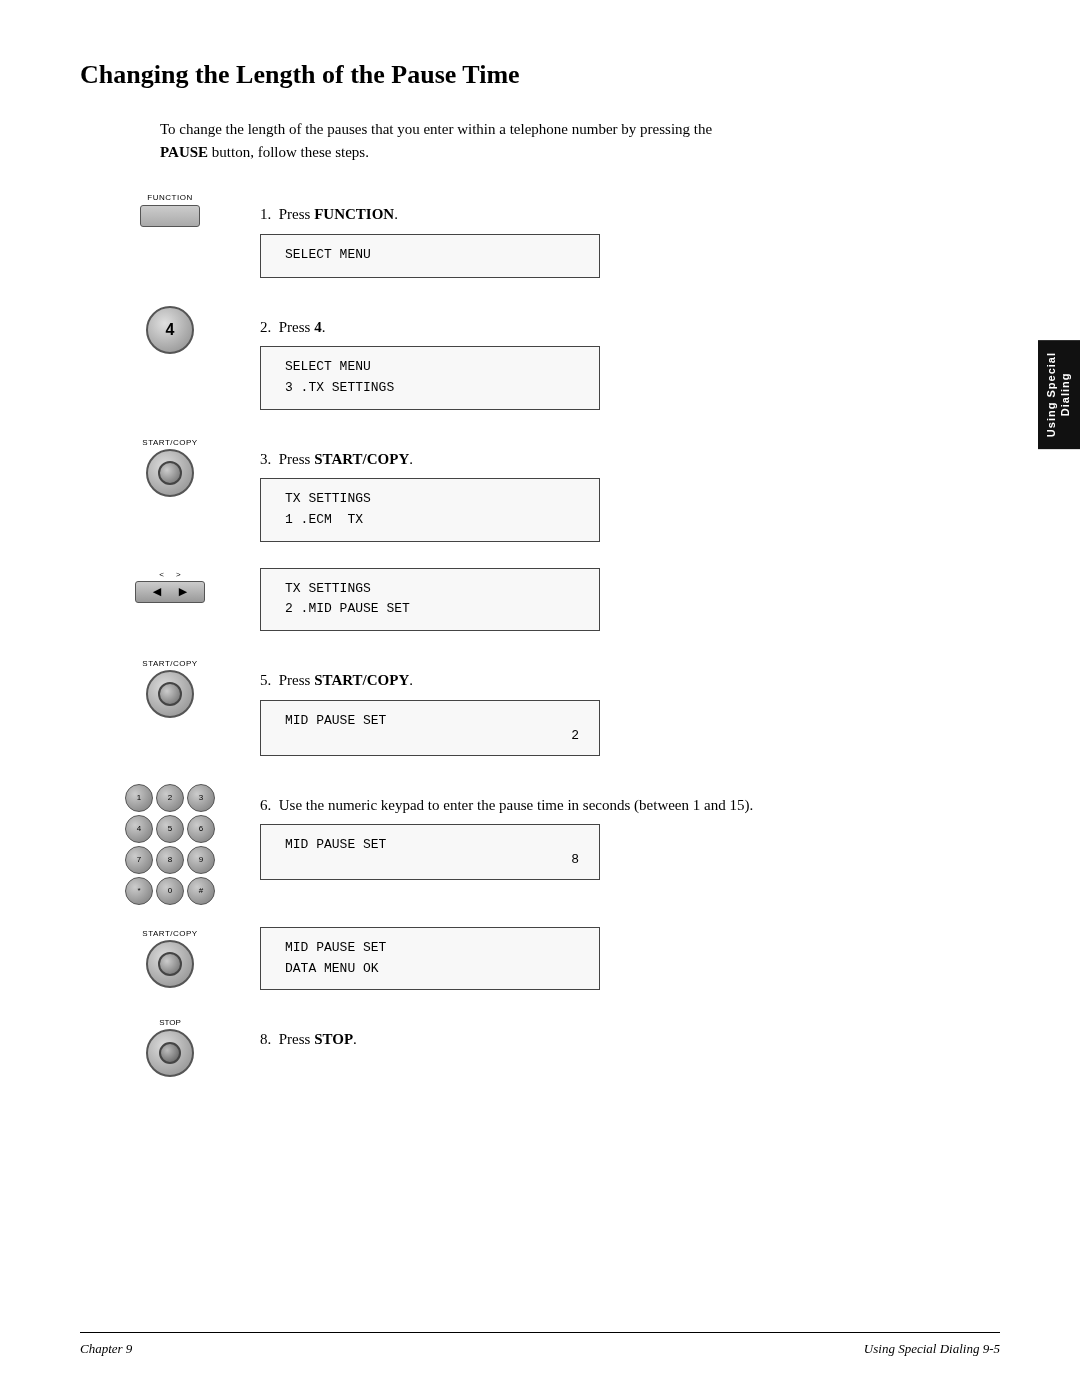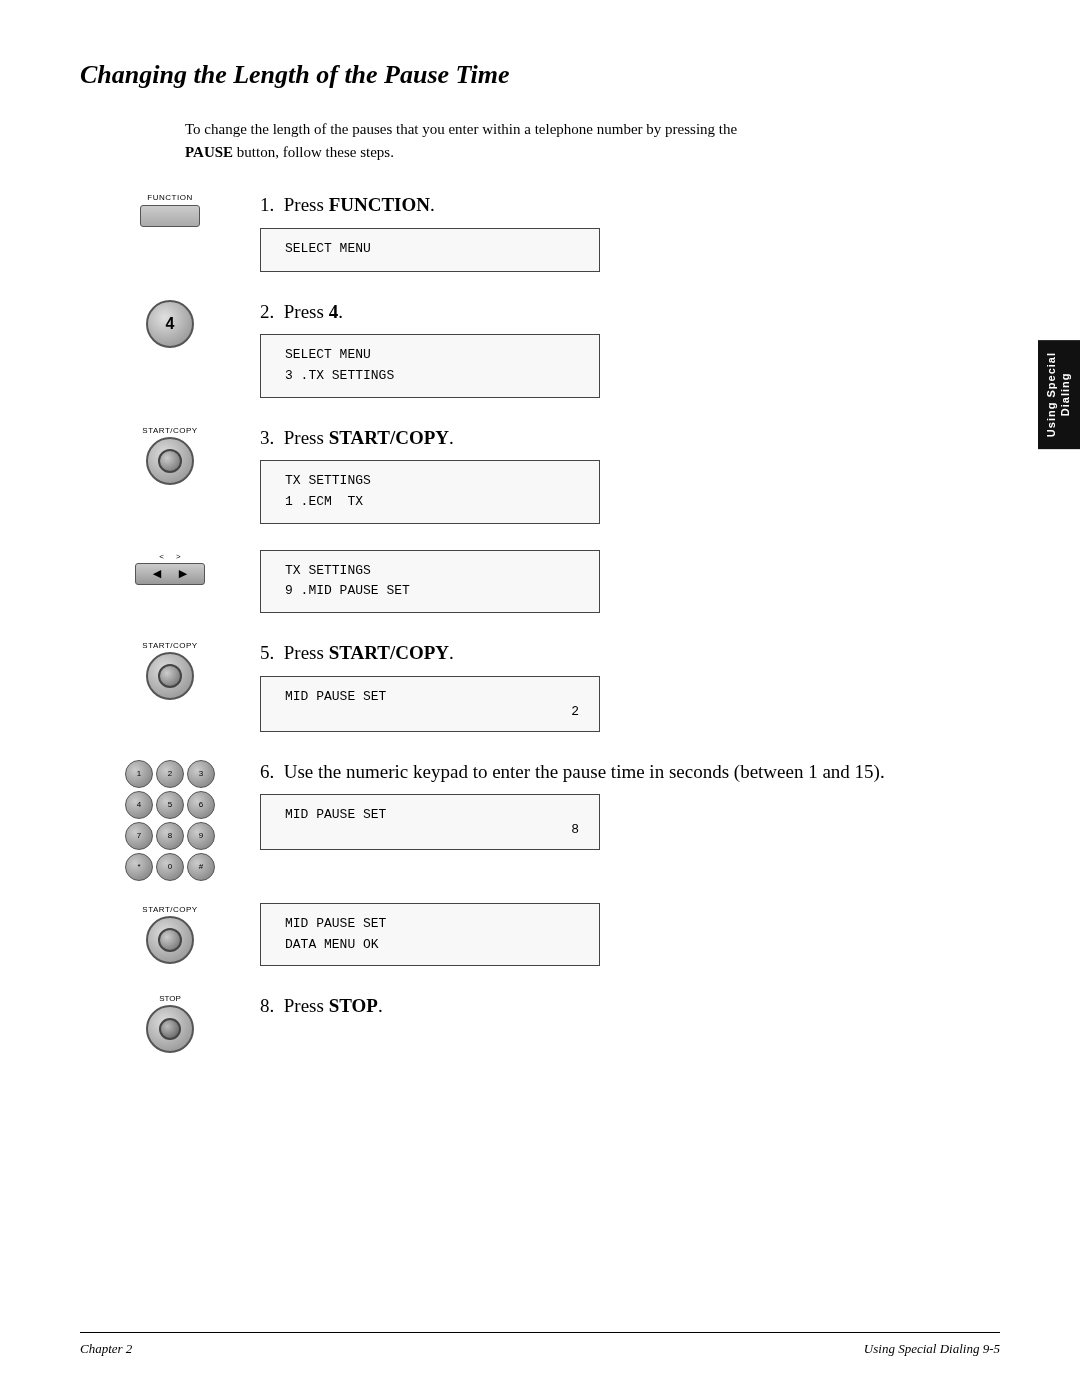--- a/index.html
+++ b/index.html
@@ -35,28 +35,27 @@
       writing-mode: vertical-rl;
       text-orientation: mixed;
       transform: rotate(180deg);
       line-height: 1.3;
       text-align: center;
       letter-spacing: 1px;
     }
 
     .page-title {
       font-size: 26px;
-      font-style: italic;
       font-weight: bold;
       margin-bottom: 28px;
       font-family: 'Times New Roman', Times, serif;
     }
 
     .intro-text {
-      margin-left: 105px;
+      margin-left: 80px;
       margin-bottom: 28px;
       font-size: 15px;
       line-height: 1.5;
       max-width: 580px;
     }
 
     .step-row {
       display: flex;
       align-items: flex-start;
       margin-bottom: 22px;
@@ -69,23 +68,24 @@
       justify-content: center;
       align-items: center;
       padding-top: 2px;
     }
 
     .step-content {
       flex: 1;
     }
 
     .step-text {
-      font-size: 19px;
+      font-size: 15px;
       line-height: 1.5;
       margin-bottom: 8px;
+      margin-top: 12px;
     }
 
     .step-text b {
       font-weight: bold;
     }
 
     
     .lcd-box {
       border: 1.5px solid #444;
       background: #f8f8f8;
@@ -342,21 +342,21 @@
         </span>
         <div class="arr-rect">
           <span style="font-size:11px;">◀</span>
           <span style="font-size:11px;">▶</span>
         </div>
       </div>
     </div>
     <div class="step-content">
       <div class="lcd-box lcd-box-wide">
         <div>TX SETTINGS</div>
-        <div>9 .MID PAUSE SET</div>
+        <div>2 .MID PAUSE SET</div>
       </div>
     </div>
   </div>
 
   <div class="step-row">
     <div class="step-icon">
       <div class="icon-start-copy">
         <span class="sc-label">START/COPY</span>
         <div class="sc-circle">
           <div class="sc-inner"></div>
@@ -429,17 +429,17 @@
       </div>
     </div>
     <div class="step-content">
       <div class="step-text">
         8.&nbsp;&nbsp;Press <b>STOP</b>.
       </div>
     </div>
   </div>
 
   <div class="page-footer">
-    <span>Chapter 2</span>
+    <span>Chapter 9</span>
     <span>Using Special Dialing   9-5</span>
   </div>
 
 </div>
 
 </body></html>

